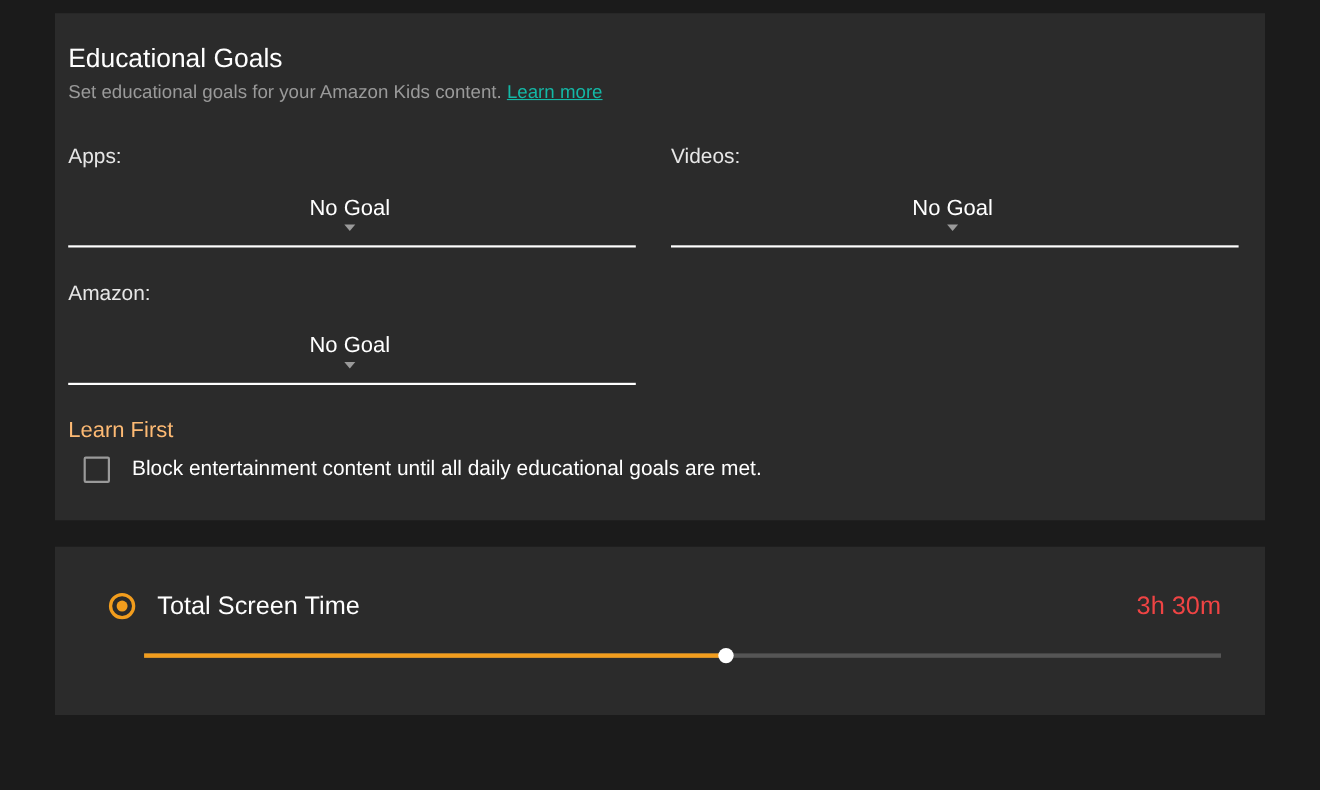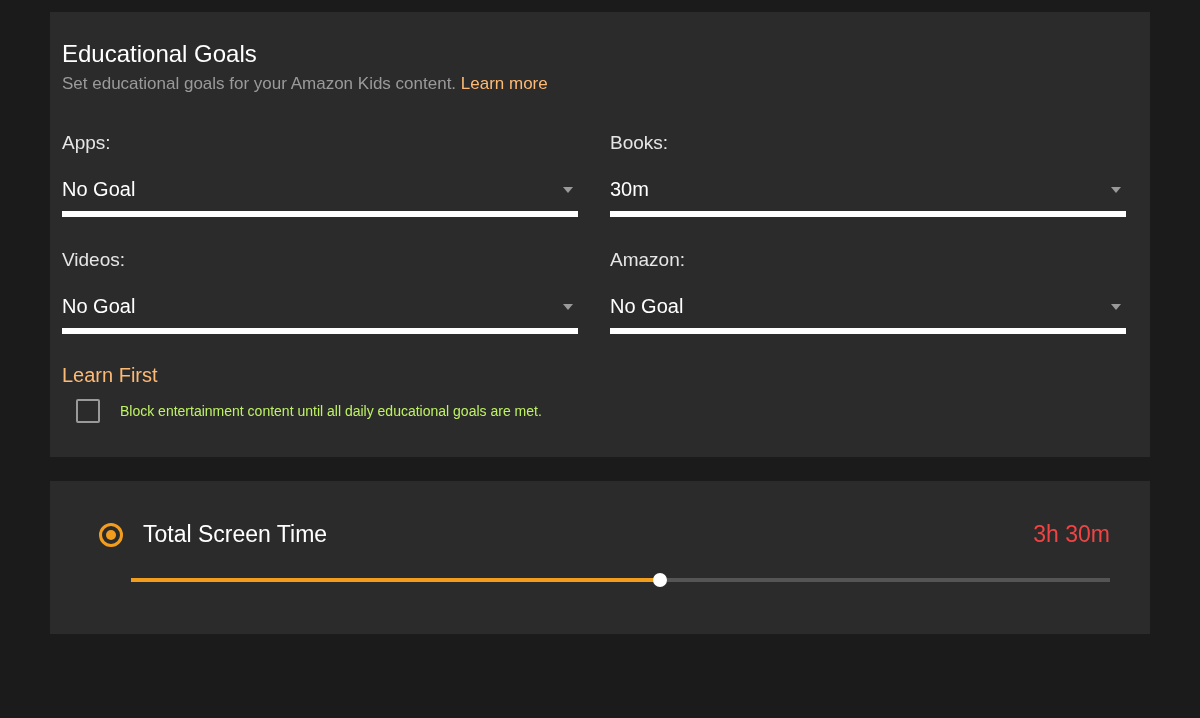--- a/index.html
+++ b/index.html
@@ -26,21 +26,22 @@
     font-weight: 400;
     color: #ffffff;
     margin-bottom: 6px;
   }
   .card-subtitle {
     font-size: 17px;
     color: #9a9a9a;
     font-weight: 400;
   }
   .learn-more {
-    color: #fdba74;
+    color: #14b8a6;
+    text-decoration: underline;
     cursor: pointer;
   }
   .grid {
     display: grid;
     grid-template-columns: 1fr 1fr;
     column-gap: 28px;
     row-gap: 20px;
     margin-top: 38px;
     gap: 32px;
   }
@@ -49,24 +50,25 @@
     flex-direction: column;
   }
   .field-label {
     font-size: 19px;
     color: #e6e6e6;
     margin-bottom: 18px;
   }
   .select {
     display: flex;
     align-items: center;
-    justify-content: space-between;
-    border-bottom: 6px solid #ffffff;
+    justify-content: flex-start;
+    border-bottom: 2px solid #ffffff;
     padding: 6px 4px 10px 0;
     cursor: pointer;
+    flex-direction: column;
   }
   .select-value {
     font-size: 20px;
     color: #ffffff;
   }
   .chevron {
     width: 12px;
     height: 12px;
     flex-shrink: 0;
   }
@@ -87,22 +89,22 @@
   .checkbox {
     width: 24px;
     height: 24px;
     border: 2px solid #9a9a9a;
     border-radius: 2px;
     margin-right: 20px;
     cursor: pointer;
     flex-shrink: 0;
   }
   .checkbox-label {
-    font-size: 14px;
-    color: #bef264;
+    font-size: 19px;
+    color: #ffffff;
   }
 
   
   .row-top {
     display: flex;
     align-items: center;
     justify-content: space-between;
     padding: 12px 16px 0 12px;
   }
   .row-left {
@@ -181,31 +183,20 @@
       <div class="select">
         <span class="select-value">No Goal</span>
         <span class="chevron">
           <svg viewBox="0 0 12 12" width="12" height="12">
               <path d="M1 3 L6 9 L11 3 Z" fill="#9a9a9a"></path>
             </svg>
         </span>
       </div>
     </div>
 
-    <div class="field">
-      <div class="field-label">Books:</div>
-      <div class="select">
-        <span class="select-value">30m</span>
-        <span class="chevron">
-          <svg viewBox="0 0 12 12" width="12" height="12">
-              <path d="M1 3 L6 9 L11 3 Z" fill="#9a9a9a"></path>
-            </svg>
-        </span>
-      </div>
-    </div>
 
     <div class="field">
       <div class="field-label">Videos:</div>
       <div class="select">
         <span class="select-value">No Goal</span>
         <span class="chevron">
           <svg viewBox="0 0 12 12" width="12" height="12">
               <path d="M1 3 L6 9 L11 3 Z" fill="#9a9a9a"></path>
             </svg>
         </span>

